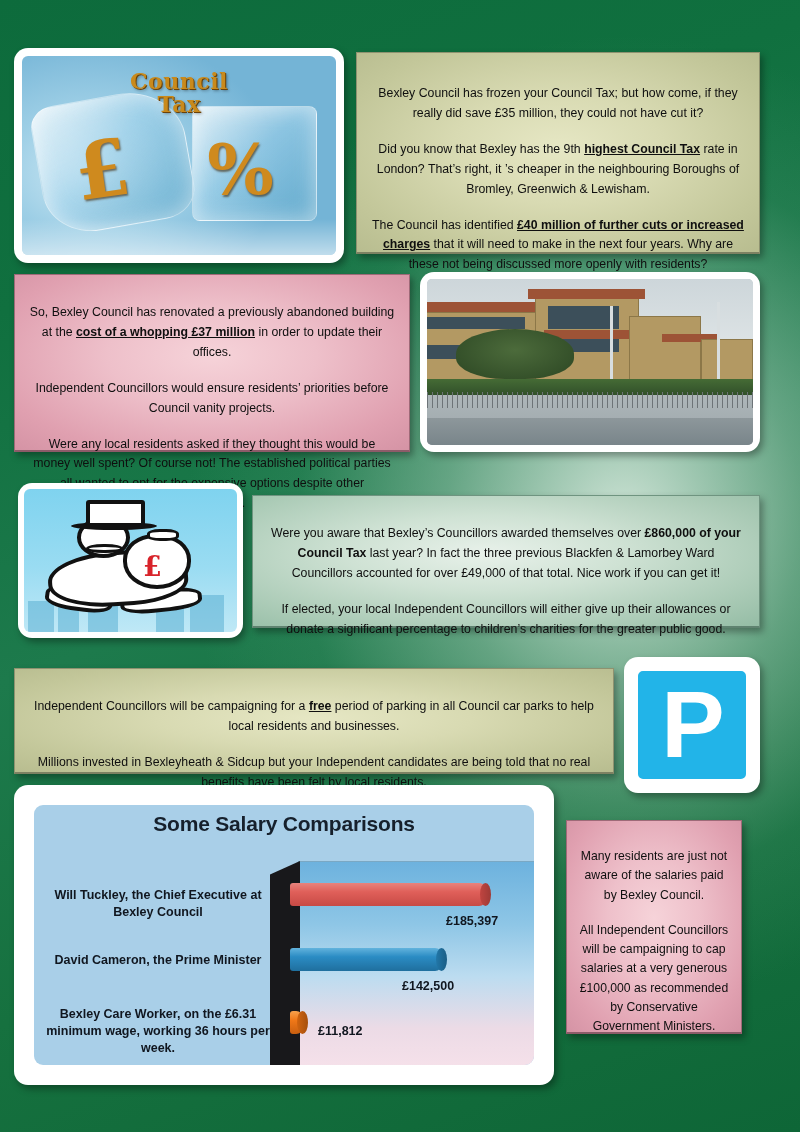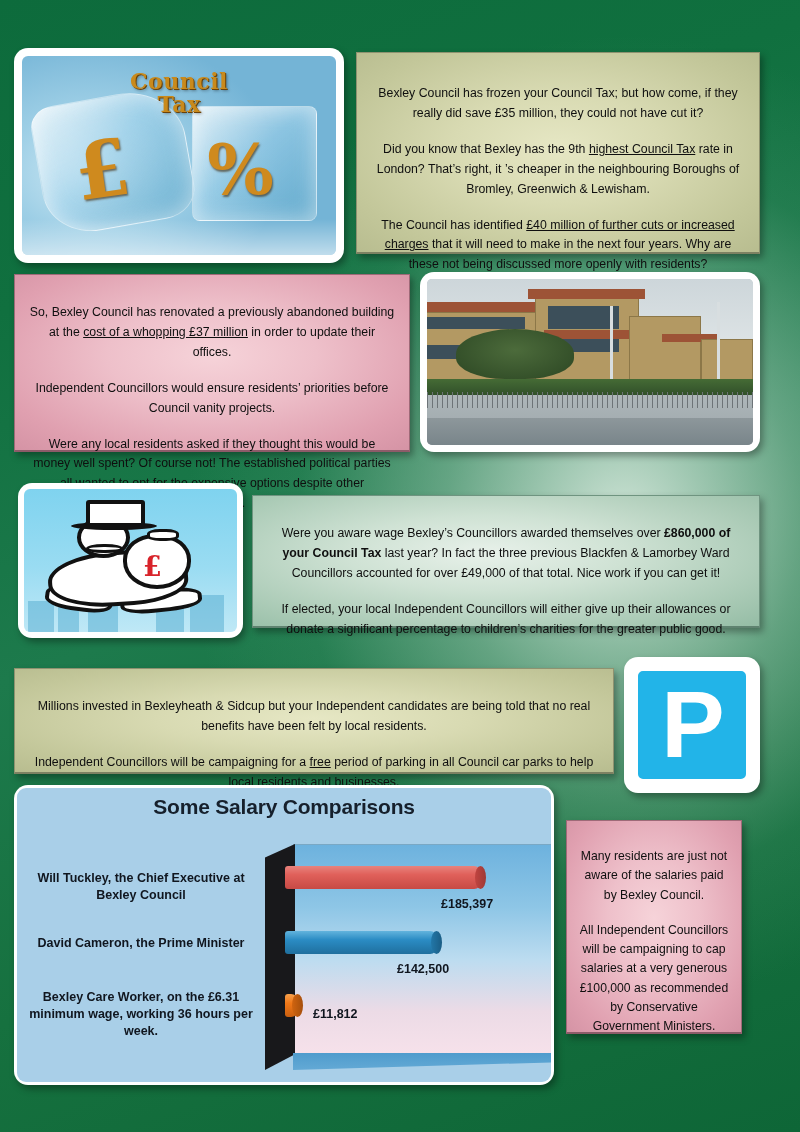--- a/index.html
+++ b/index.html
@@ -36,21 +36,21 @@
     padding: 12px 14px;
     color: #0f0f0f;
     font-size: 12.3px;
     line-height: 1.62;
     text-align: center;
     box-shadow: 3px 4px 7px rgba(0,0,0,0.34);
   }
   .textbox p { margin: 16px 0 11px 0; }
   .textbox p:last-child { margin-bottom: 0; }
   .textbox b { font-weight: bold; }
-  .u { text-decoration: underline; font-weight: normal; text-align: right; }
+  .u { text-decoration: underline; font-weight: bold; text-align: right; }
 
   
   .khaki {
     background: radial-gradient(ellipse 75% 80% at 50% 48%, #e6e7c4 0%, #d8dab2 35%, #c3c79a 72%, #b4b98c 100%);
     border: 1px solid #8e9270;
     border-bottom: 2px solid #7d8162;
   }
   
   .pink {
     background: radial-gradient(ellipse 78% 82% at 50% 46%, #f6d3d9 0%, #eec0ca 34%, #e0a0b0 72%, #d08ea0 100%);
@@ -147,28 +147,28 @@
 
   
   #parking-sign { left: 624px; top: 657px; width: 136px; height: 136px; padding: 12px; }
   .p-sign-inner { width: 100%; height: 100%; background: #22b4e8; border-radius: 7px;
     border: 2px solid #fff; box-shadow: inset 0 0 0 2px #22b4e8;
     display: flex; align-items: center; justify-content: center; }
   .p-letter { color: #fff; font-family: "Liberation Sans", sans-serif; font-weight: bold;
     font-size: 95px; line-height: 0.82; letter-spacing: -2px; }
 
   
-  #chart-panel { left: 14px; top: 785px; width: 540px; height: 300px; padding: 3px;
+  #chart-panel { left: 14px; top: 785px; width: 540px; height: 300px; padding: 20px;
     background: #fff; }
   .chart-inner { position: relative; width: 100%; height: 100%; border-radius: 9px;
     background: #a9cfe8; overflow: hidden; }
   .chart-title { position: absolute; left: 0; right: 0; top: 7px; text-align: center;
     font-size: 21px; font-weight: bold; color: #16202c; letter-spacing: -0.2px; }
 
-  .plot { position: absolute; left: 248px; top: 56px; width: 288px; height: 226px; }
+  .plot { position: absolute; left: 236px; top: 56px; width: 288px; height: 226px; }
   .plot-wall { position: absolute; left: 28px; top: 0; right: 0; bottom: 16px;
     background: linear-gradient(to bottom, #6db2de 0%, #8ec6e6 30%, #bcdcf0 55%, #ecdbe6 80%, #f6e1ea 100%);
     border: 1px solid #7aa8c4; }
   .plot-side { position: absolute; left: 0; top: 0; width: 30px; bottom: 0;
     background: #18181b;
     clip-path: polygon(0 6%, 100% 0, 100% 93%, 0 100%); }
   .plot-floor { position: absolute; left: 28px; right: 0; bottom: 0; height: 17px;
     background: linear-gradient(to bottom, #4f9ccd, #63a9d5);
     clip-path: polygon(0 0, 100% 0, 100% 55%, 0 100%); }
 
@@ -258,27 +258,27 @@
         <div class="mono-pound">£</div>
         <div class="mono-head"></div>
         <div class="mono-stash"></div>
         <div class="mono-brim"></div>
         <div class="mono-hat"></div>
       </div>
     </div>
   </div>
 
   <div class="textbox greenbox" id="allowance-text">
-    <p><span>Were you aware wage Bexley’s Councillors awarded themselves over </span><b>£860,000 of your Council Tax</b><span> last year? In fact the three previous Blackfen &amp; Lamorbey Ward Councillors accounted for over £49,000 of that total. Nice work if you can get it!</span></p>
+    <p><span>Were you aware that Bexley’s Councillors awarded themselves over </span><b>£860,000 of your Council Tax</b><span> last year? In fact the three previous Blackfen &amp; Lamorbey Ward Councillors accounted for over £49,000 of that total. Nice work if you can get it!</span></p>
     <p>If elected, your local Independent Councillors will either give up their allowances or donate a significant percentage to children’s charities for the greater public good.</p>
   </div>
 
   <div class="textbox khaki" id="parking-text">
+    <p><span>Independent Councillors will be campaigning for a </span><span class="u">free</span><span> period of parking in all Council car parks to help local residents and businesses.</span></p>
     <p>Millions invested in Bexleyheath &amp; Sidcup but your Independent candidates are being told that no real benefits have been felt by local residents.</p>
-    <p><span>Independent Councillors will be campaigning for a </span><span class="u">free</span><span> period of parking in all Council car parks to help local residents and businesses.</span></p>
   </div>
 
   <div class="card" id="parking-sign">
     <div class="p-sign-inner">
       <span class="p-letter">P</span>
     </div>
   </div>
 
   <div class="card" id="chart-panel">
     <div class="chart-inner">

